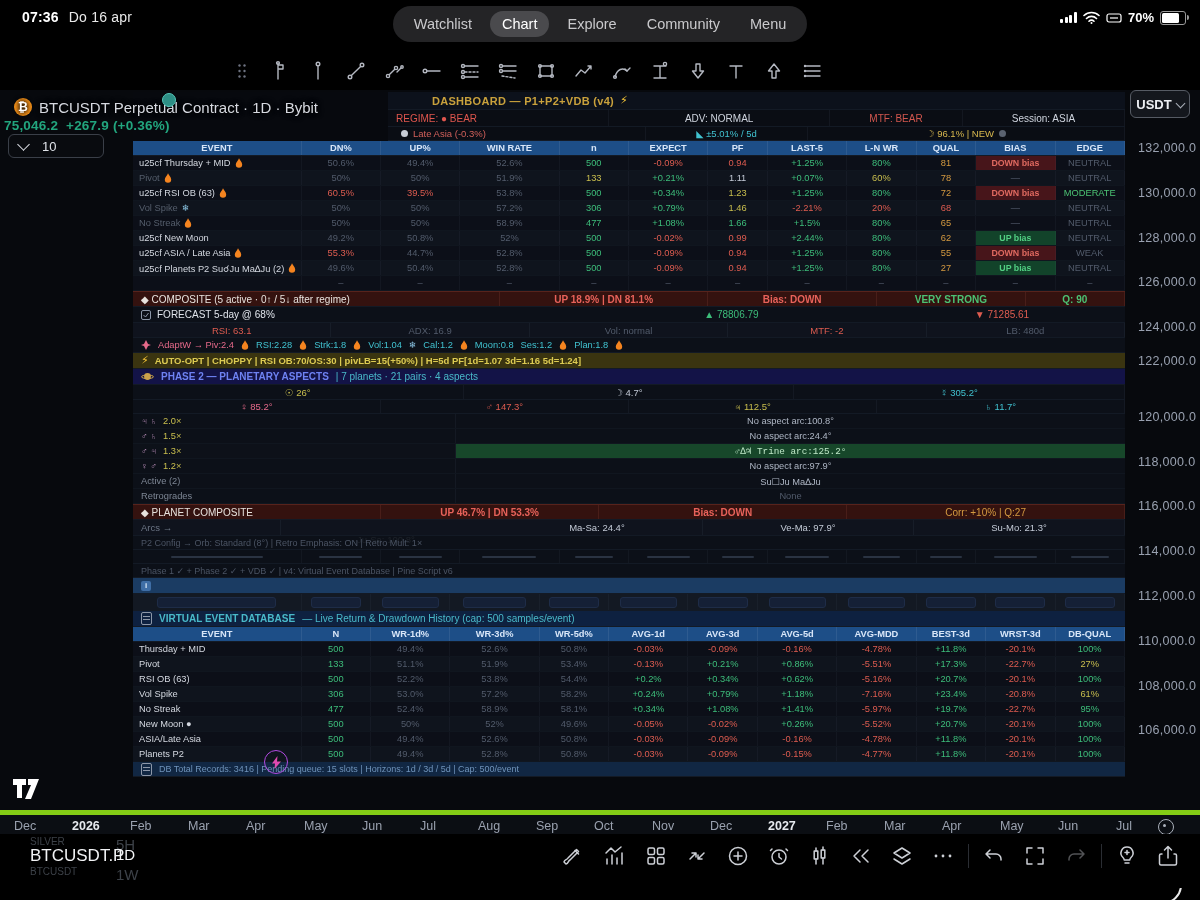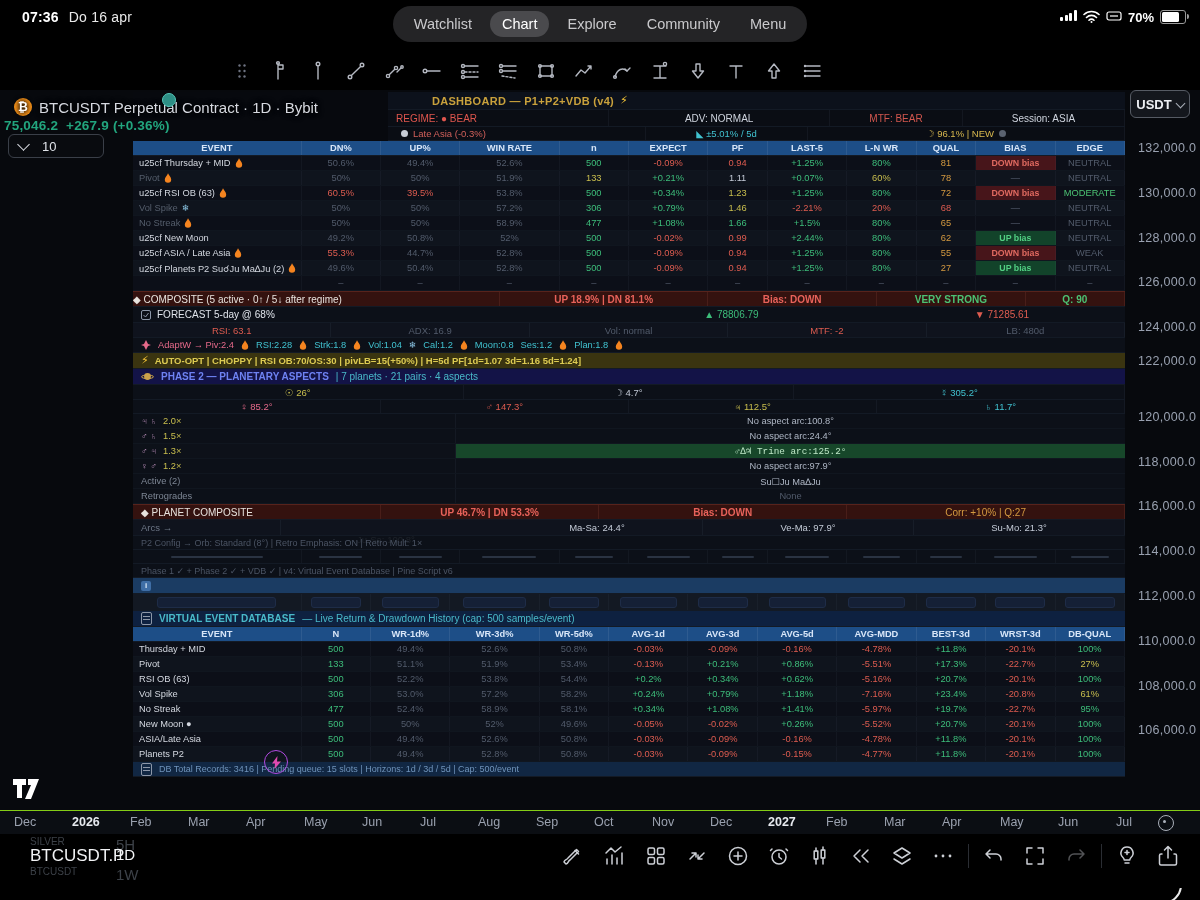--- a/index.html
+++ b/index.html
@@ -7,21 +7,21 @@
   #stage{position:relative;width:1200px;height:900px;background:#000;}
 
   
   #status-bar{position:absolute;top:0;left:0;width:1200px;height:46px;color:#fff;}
   .sb-left{position:absolute;left:22px;top:9px;font-size:14px;font-weight:bold;letter-spacing:.2px;}
   .sb-date{font-weight:normal;margin-left:10px;color:#e8e8e8;}
   #nav-pill{position:absolute;left:393px;top:6px;width:414px;height:36px;background:#242426;border-radius:18px;
     display:flex;align-items:center;justify-content:center;gap:6px;padding:0 10px;box-sizing:border-box;}
   .nav-item{color:#c9c9cc;font-size:14.5px;padding:5px 12px;border-radius:14px;cursor:default;}
   .nav-item.active{background:#4a4a4d;color:#fff;}
-  .sb-right{position:absolute;right:14px;top:10px;display:flex;gap:6px;}
+  .sb-right{position:absolute;right:14px;top:10px;display:flex;align-items:center;gap:6px;}
   .sig{display:flex;align-items:flex-end;gap:1.5px;height:11px;}
   .sig i{display:block;width:3px;background:#fff;border-radius:1px;}
   .batt-pct{font-size:13px;font-weight:bold;color:#fff;}
   .batt{width:24px;height:12px;border:1px solid #9a9a9a;border-radius:3px;position:relative;}
   .batt i{position:absolute;left:1px;top:1px;bottom:1px;width:70%;background:#fff;border-radius:1.5px;}
   .batt:after{content:"";position:absolute;right:-4px;top:3px;width:2px;height:5px;background:#9a9a9a;border-radius:0 2px 2px 0;}
 
   
   #draw-toolbar{position:absolute;top:53px;left:228px;height:36px;display:flex;align-items:center;gap:11px;}
   .dt-icon{width:27px;height:27px;display:flex;align-items:center;justify-content:center;border-radius:4px;}
@@ -102,21 +102,21 @@
   .info-ic{width:10px;height:10px;background:#3f6ea6;border-radius:2px;color:#dce9f7;font-size:8px;display:flex;align-items:center;justify-content:center;font-weight:bold;}
   #skel-row{height:17px;background:rgba(20,26,37,.95);}
   .skb{width:70%;height:9px;margin:4px auto;background:#152036;border-radius:3px;border:1px solid #1e2c47;}
   #vedb-title{height:16px;display:flex;align-items:center;gap:7px;padding-left:8px;background:#0e2140;font-size:10px;}
   #vedb-foot{height:15px;display:flex;align-items:center;gap:7px;padding-left:8px;background:#112743;font-size:9px;color:#6f93ba;}
   .db-ic{width:9px;height:11px;border:1px solid #8d97a8;border-radius:2px;position:relative;}
   .db-ic:before,.db-ic:after{content:"";position:absolute;left:1px;right:1px;height:1px;background:#8d97a8;}
   .db-ic:before{top:3px;} .db-ic:after{top:6px;}
 
   
-  #time-axis{position:absolute;top:810px;left:0;width:1200px;height:23px;background:#0b0e13;border-top:1px solid #84cc16;}
+  #time-axis{position:absolute;top:810px;left:0;width:1200px;height:23px;background:#0b0e13;border-top:5px solid #84cc16;}
   .tl{position:absolute;top:4px;color:#9aa1af;font-size:12.5px;}
   .tl.tb{color:#e6e9ee;font-weight:bold;}
   #goto-icon{position:absolute;right:26px;top:4px;width:14px;height:14px;border:1.6px solid #aab0ba;border-radius:50%;}
   #goto-icon i{position:absolute;left:4px;top:4px;width:3px;height:3px;background:#aab0ba;border-radius:50%;}
   #tv-logo{position:absolute;left:12px;top:778px;z-index:8;}
 
   
   #bottom-bar{position:absolute;top:834px;left:0;width:1200px;height:66px;background:#000;}
   .sym-row{position:absolute;left:30px;display:flex;gap:0;}
   .sym{width:86px;font-size:10px;}
@@ -514,21 +514,21 @@
             <div class="cell c-d">–</div>
             <div class="cell c-d">–</div>
             <div class="cell c-d">–</div>
             <div class="cell c-d">–</div>
             <div class="cell c-d">–</div>
             <div class="cell c-d">–</div>
           </div>
         </div>
 
       <div id="composite-row" class="prow">
-        <div class="cc" style="width:37%;justify-content:flex-start;padding-left:0;color:#e8e3de;">◆ COMPOSITE  (5 active · 0↑ / 5↓ after regime)</div>
+        <div class="cc" style="width:37%;justify-content:flex-start;padding-left:8px;color:#e8e3de;">◆ COMPOSITE  (5 active · 0↑ / 5↓ after regime)</div>
         <div class="cc" style="width:21%;color:#e8625a;font-weight:bold;">UP 18.9%  |  DN 81.1%</div>
         <div class="cc" style="width:17%;color:#e8625a;font-weight:bold;">Bias: DOWN</div>
         <div class="cc" style="width:15%;color:#4cc273;font-weight:bold;">VERY STRONG</div>
         <div class="cc" style="width:10%;color:#4cc273;font-weight:bold;">Q: 90</div>
       </div>
       <div id="forecast-row" class="prow">
         <div style="width:45%;display:flex;align-items:center;gap:6px;padding-left:8px;color:#dfe3ea;">
           <svg width="10" height="10" viewBox="0 0 10 10">
               <rect x="0.5" y="0.5" width="9" height="9" rx="1.5" fill="none" stroke="#8d97a8"></rect>
               <path d="M2.5 5l2 2 3-4" stroke="#8d97a8" fill="none"></path>

